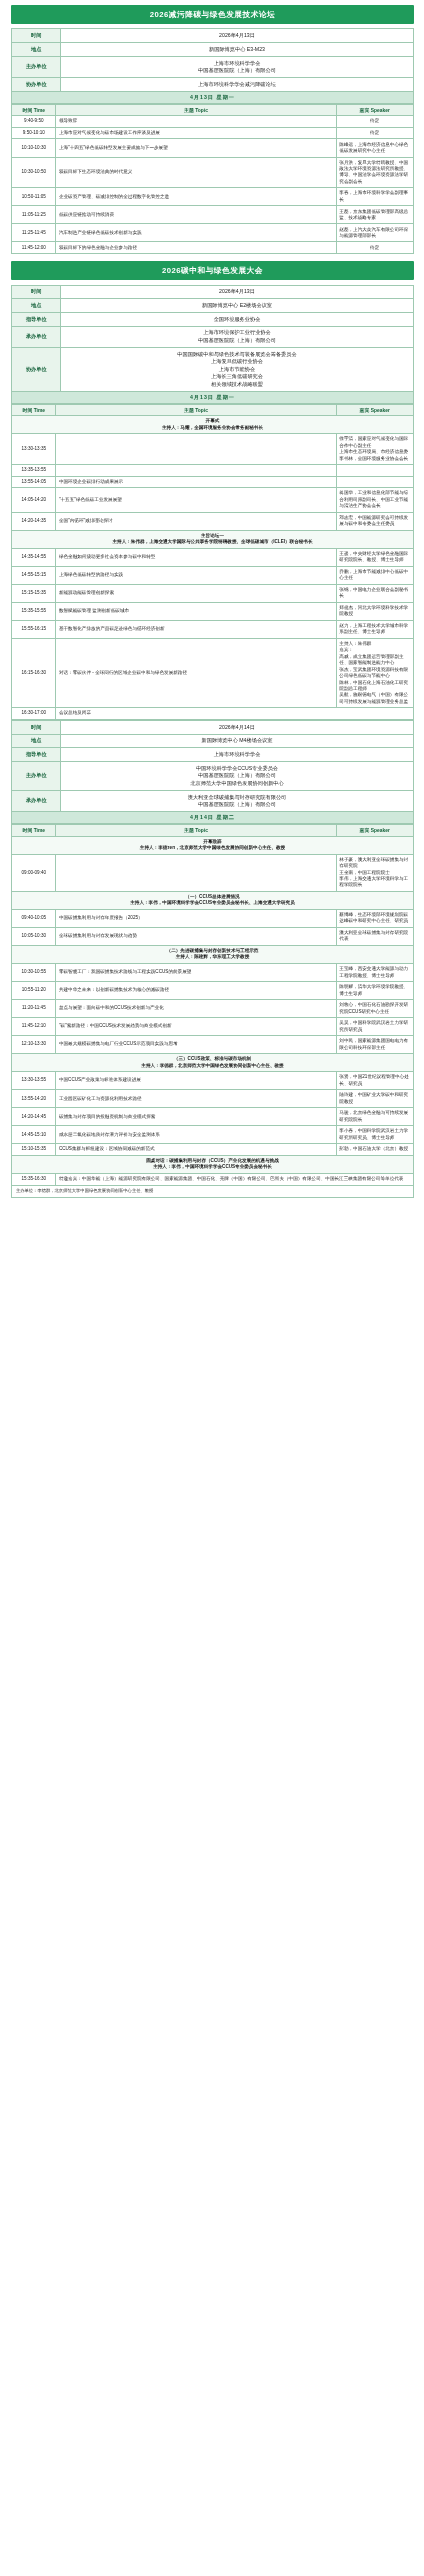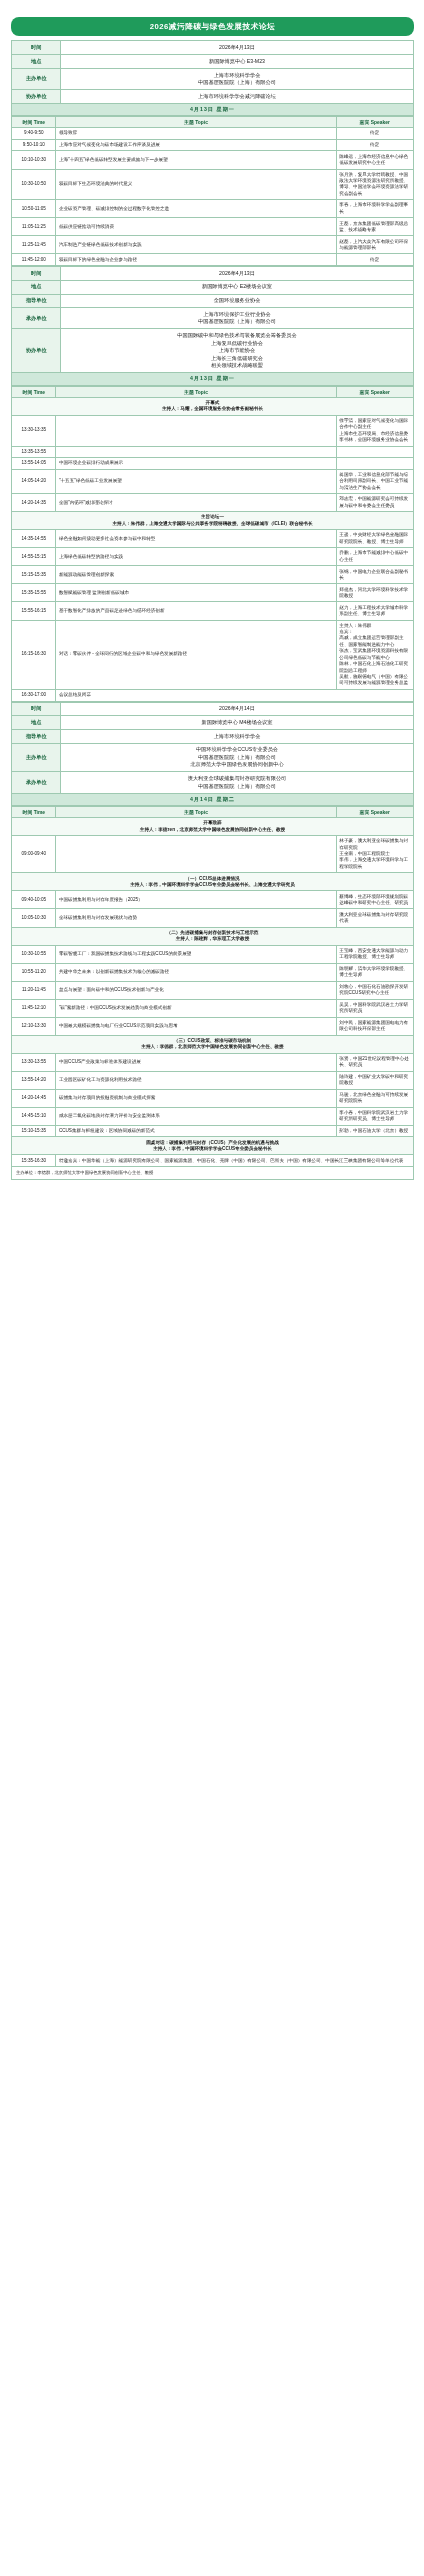--- a/index.html
+++ b/index.html
@@ -18,21 +18,21 @@
     background: #1f9b5b;
     color: #ffffff;
     text-align: center;
     font-size: 7.7px;
     font-weight: bold;
     letter-spacing: 0.5px;
     padding: 4.6px 0;
     border-radius: 1px;
     margin: 7.2px 0 4.1px 0;
   }
-  .sec-title.first { margin-top: 12px; border-radius: 8px; }
+  .sec-title.first { margin-top: 0; }
 
   
   table.info, table.prog {
     width: 100%;
     border-collapse: collapse;
     table-layout: fixed;
   }
   table.info td {
     border: 0.5px solid #9ec9b1;
     padding: 2.6px 3.1px;
@@ -175,20 +175,21 @@
           <td class="spk">赵磊，上汽大众汽车有限公司环保与能源管理部部长</td>
         </tr>
     <tr>
           <td class="time">11:45-12:00</td>
           <td class="topic">双碳目标下的绿色金融与企业参与路径</td>
           <td class="spk center">待定</td>
         </tr>
   </tbody>
     </table>
 
+  <div class="sec-title">2026碳中和与绿色发展大会</div>
   <table class="info">
     <tbody>
         <tr>
       <td class="k">时间</td>
       <td class="v">2026年4月13日</td>
     </tr>
     <tr>
       <td class="k">地点</td>
       <td class="v">新国际博览中心 E2楼场会议室</td>
     </tr>

